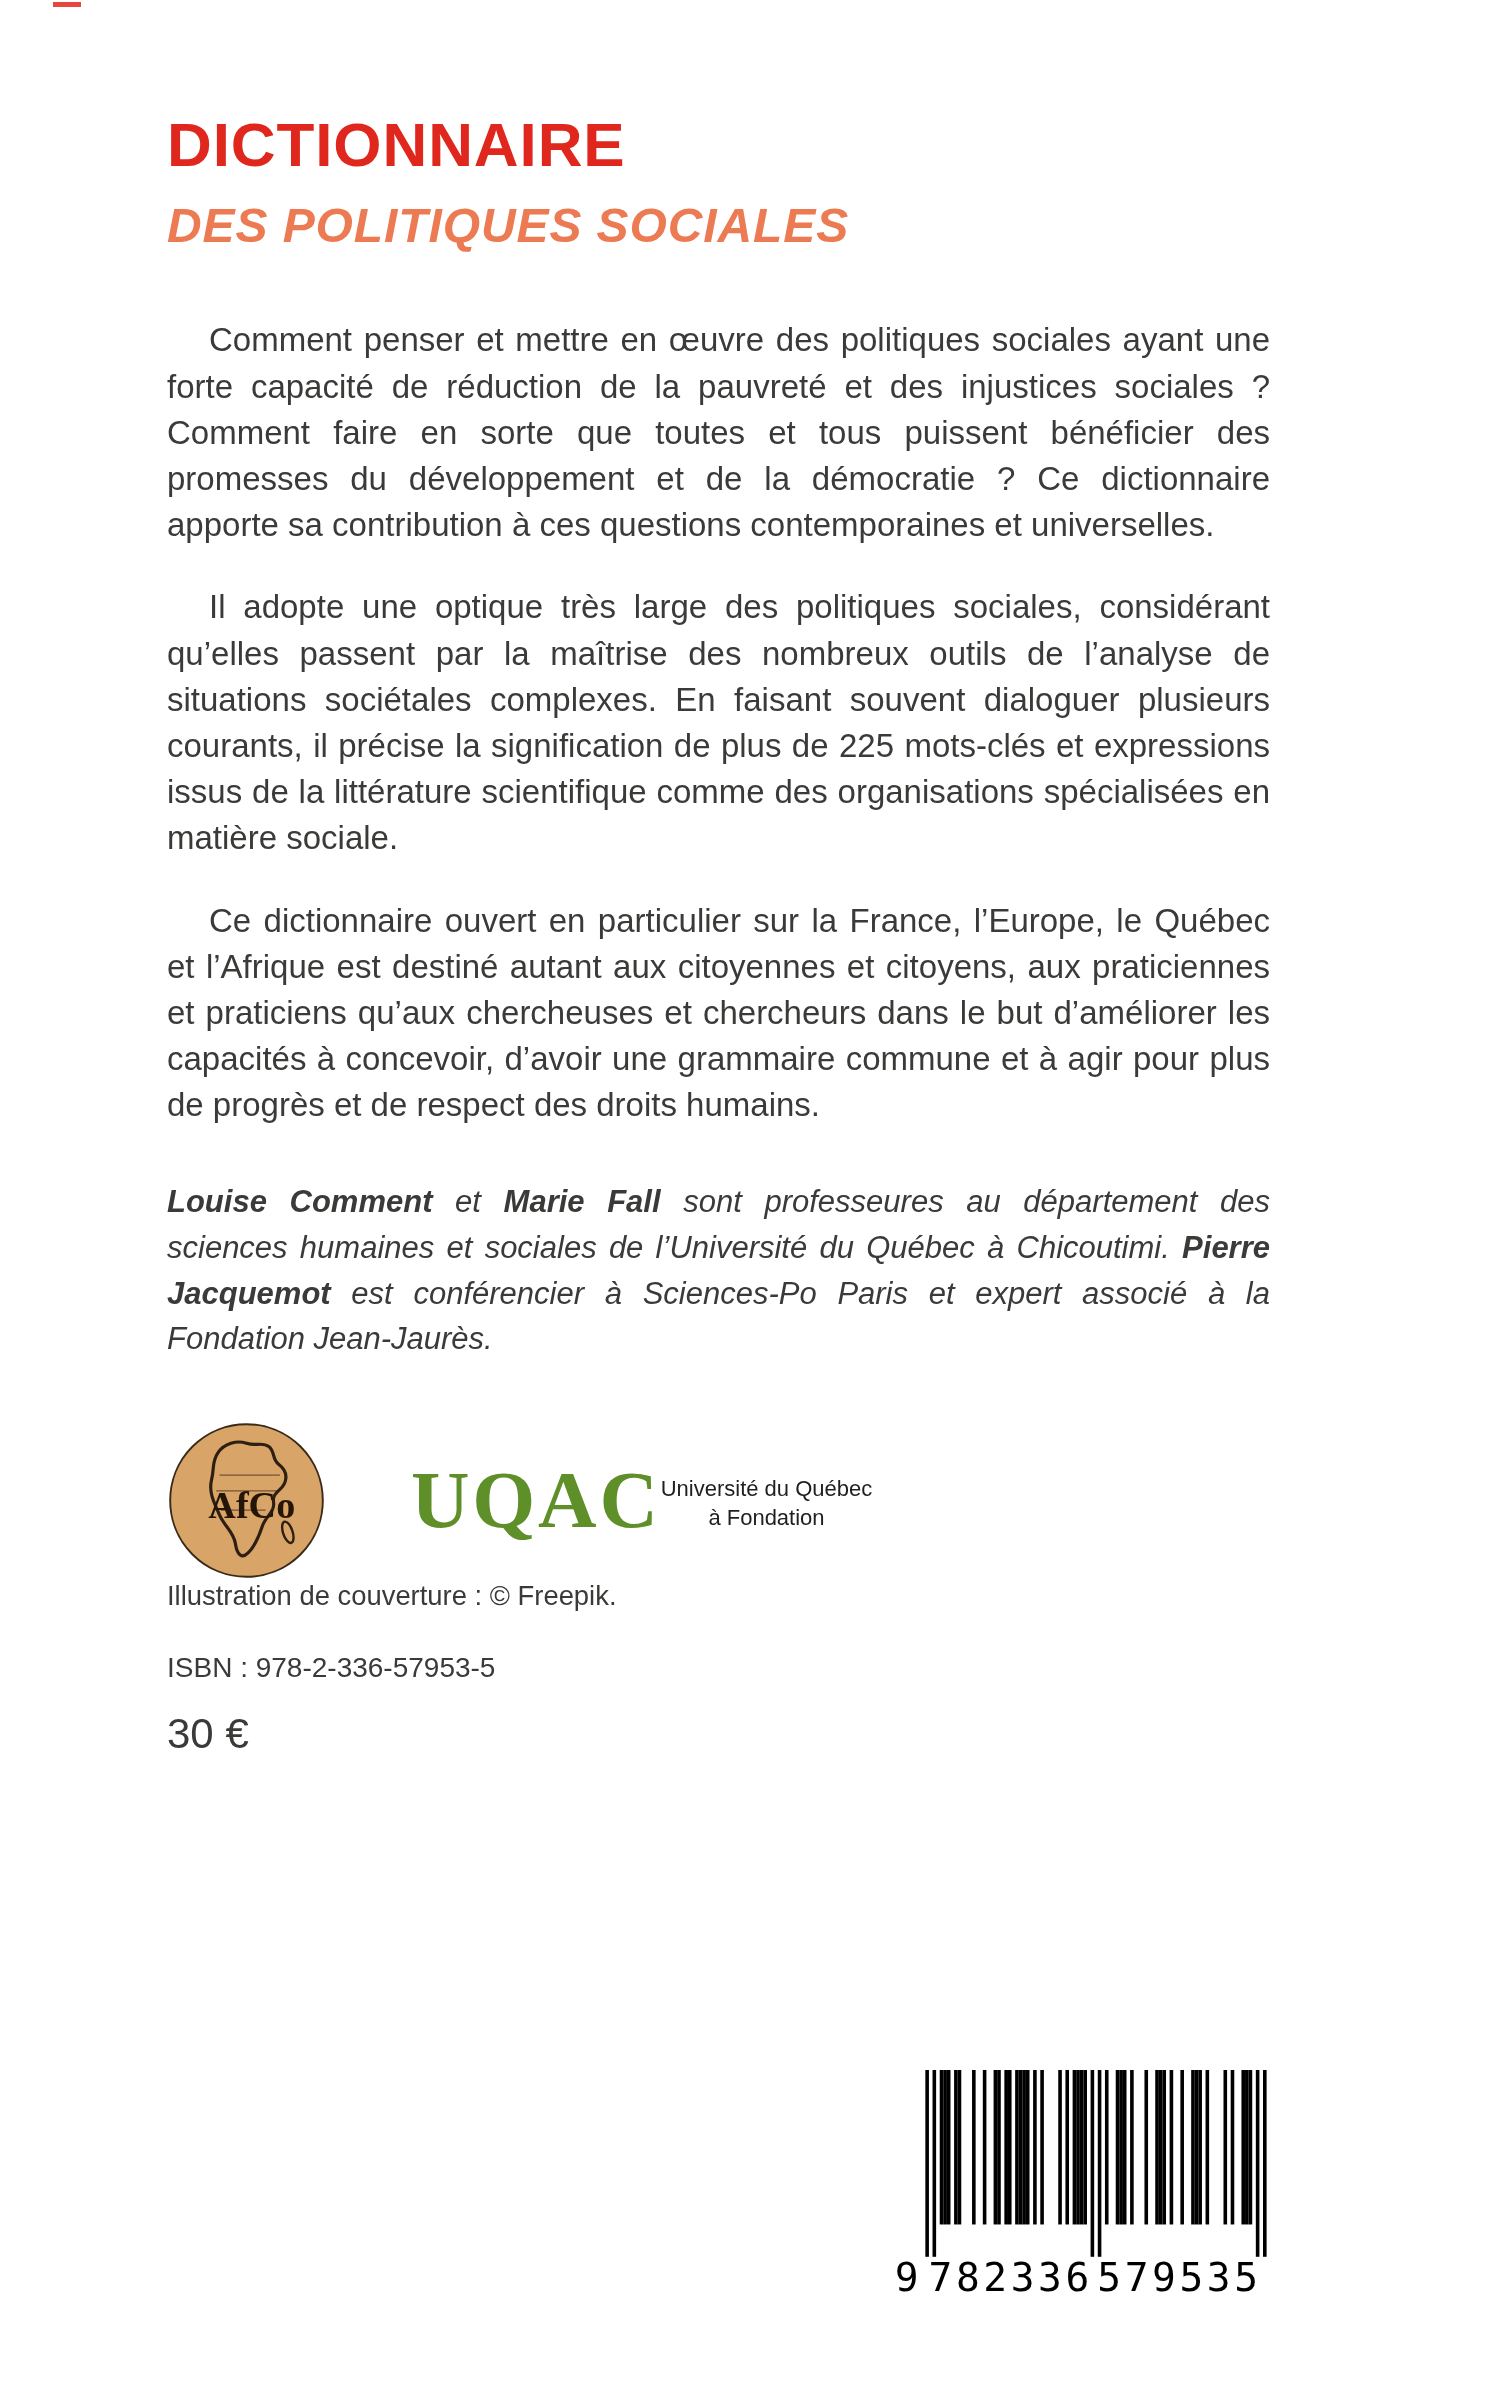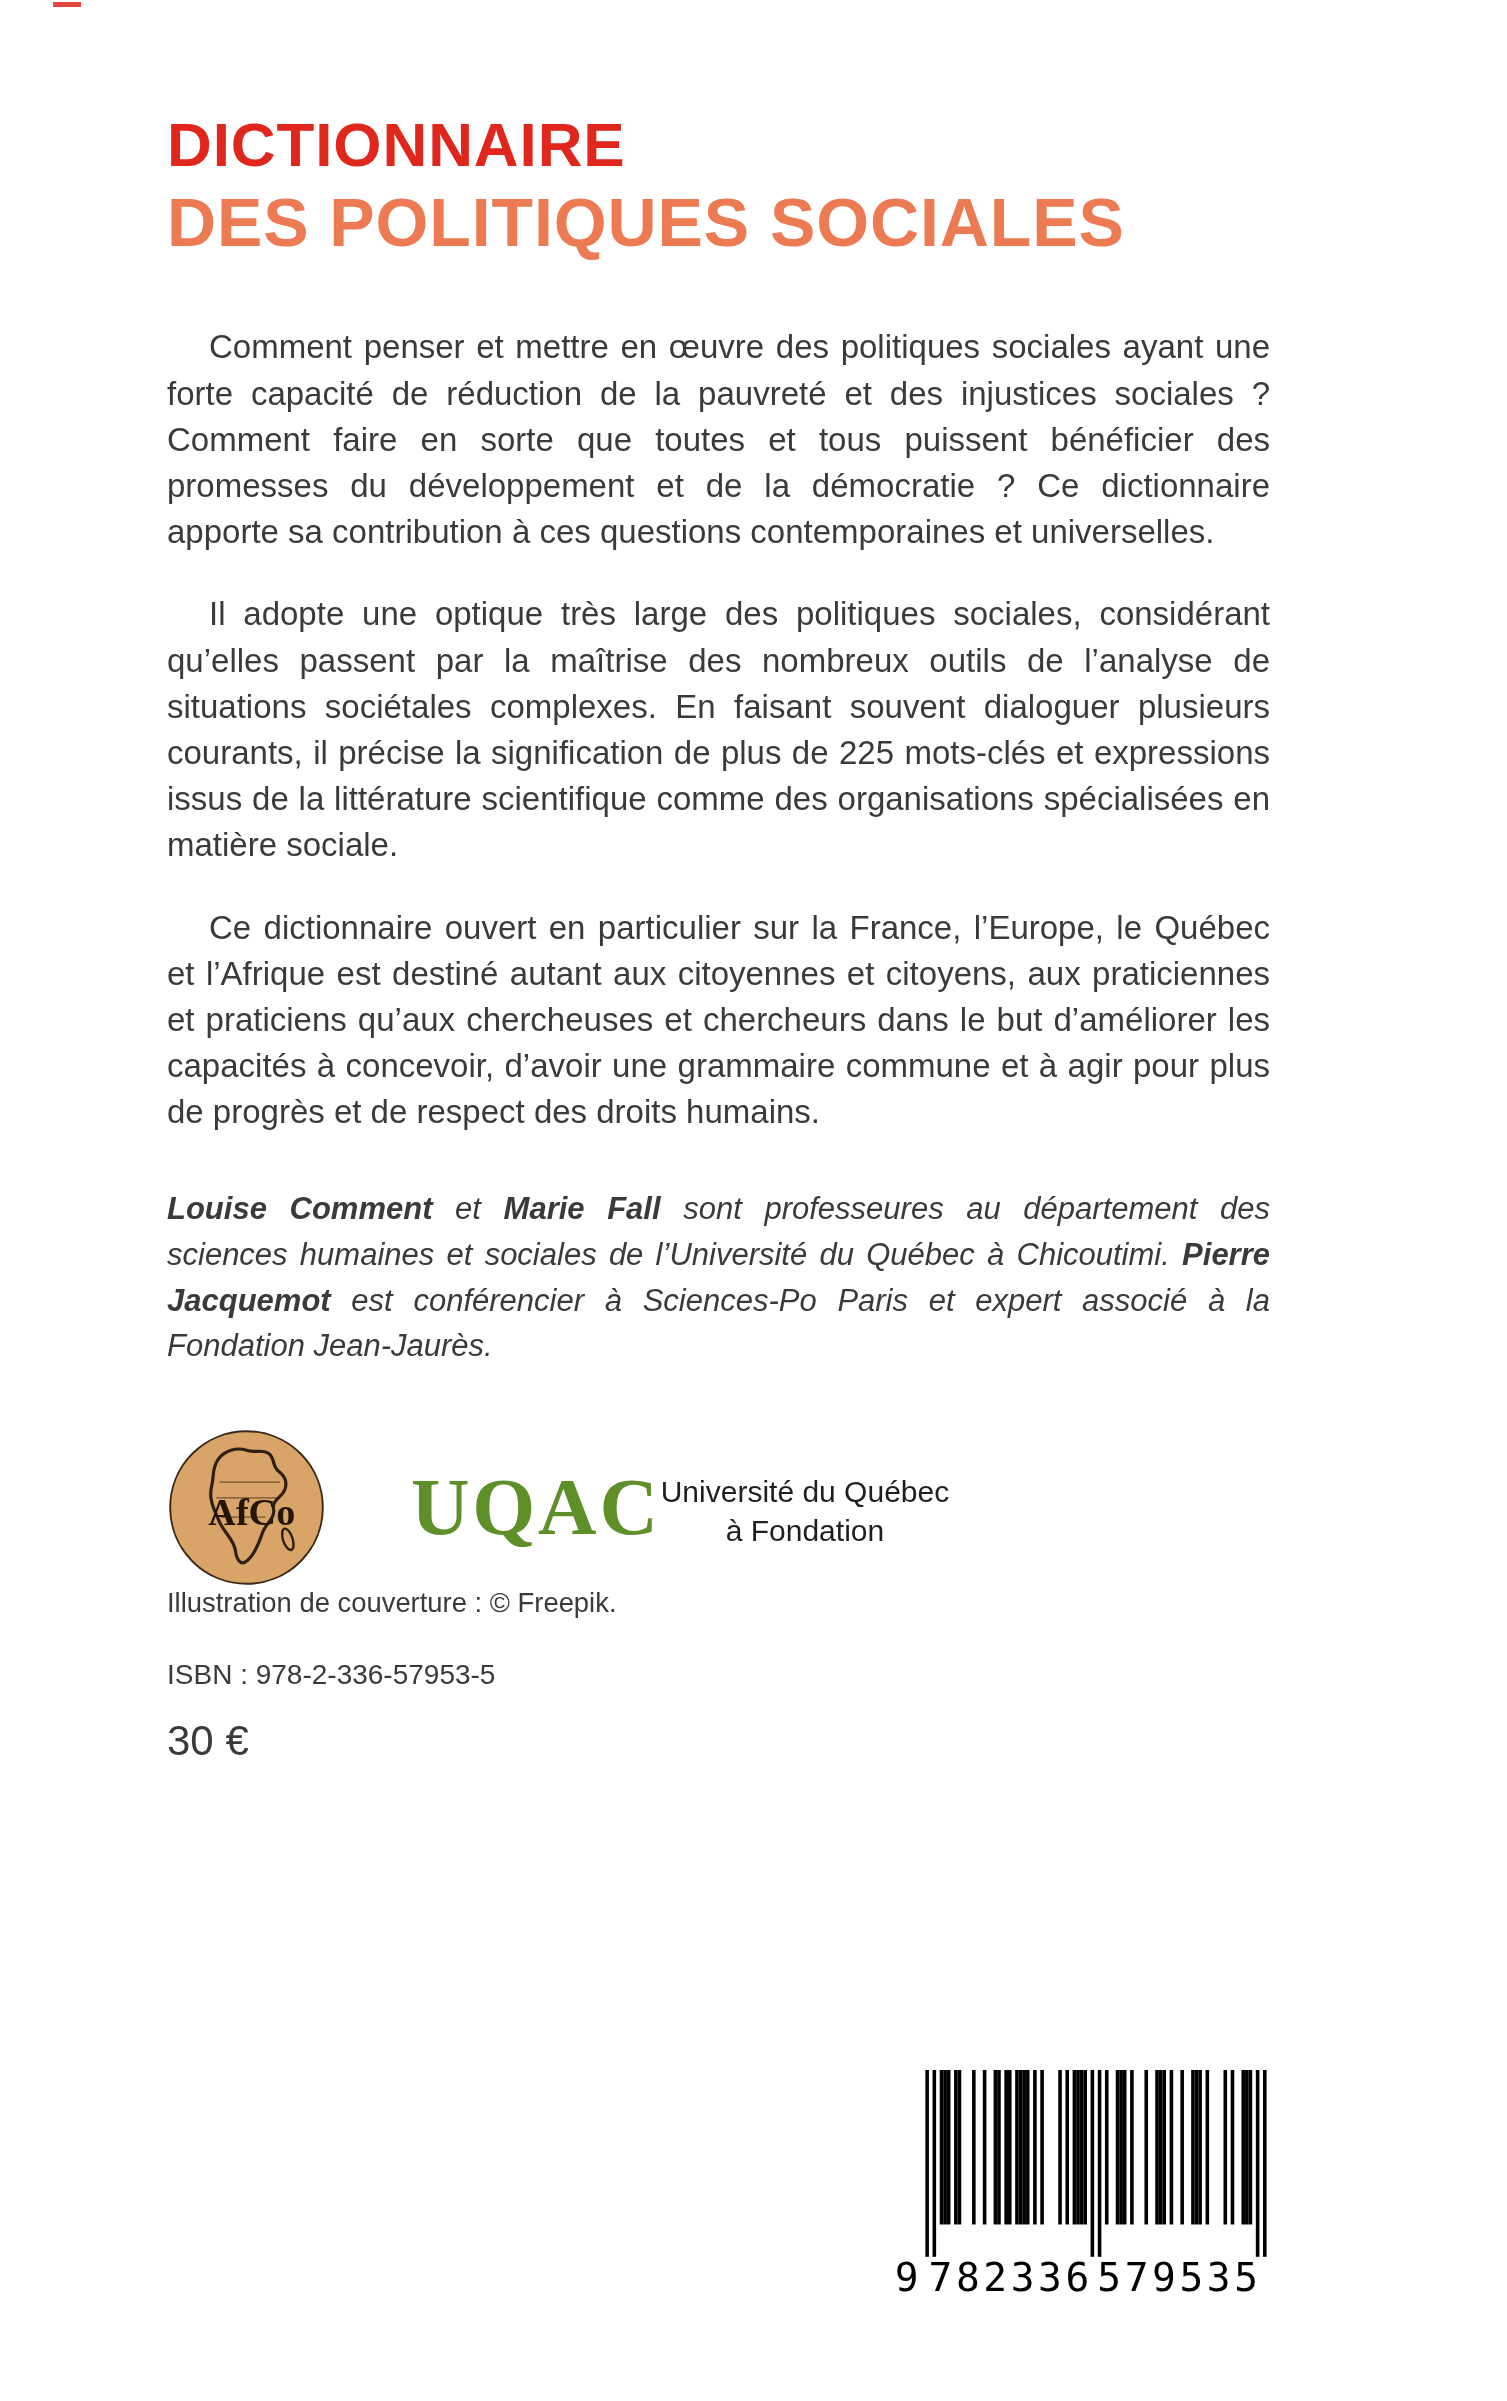--- a/index.html
+++ b/index.html
@@ -23,26 +23,27 @@
     opacity:.85;
   }
   .title1{
     font-size:62px;
     font-weight:bold;
     letter-spacing:0.9px;
     line-height:1.05;
     color:var(--title1,#e02a20);
   }
   .title2{
-    font-size:68px;
+    font-size:48px;
     font-weight:bold;
     letter-spacing:0.9px;
     line-height:1.05;
-    margin-top:10px;
+    margin-top:24px;
     color:var(--title2,#ec7a52);
+    font-style:italic;
   }
   .subtitle{
     margin-top:44px;
     font-size:44px;
     font-style:italic;
     letter-spacing:2.8px;
     color:var(--subtitle,#c2683f);
   }
   .body{
     margin-top:66px;
@@ -73,21 +74,21 @@
   .uqac-word{
     font-family:"Liberation Serif",serif;
     font-weight:bold;
     font-size:81px;
     line-height:1;
     letter-spacing:2.8px;
     color:var(--uqac_green,#5f8f28);
   }
   .uqac-sub{
     margin-top:7.6px;
-    font-size:30px;
+    font-size:22px;
     line-height:1.3;
     color:#1f1f1e;
     text-align:center;
   }
   .credit{font-size:27.4px;}
   .isbn{margin-top:40px;font-size:28px;}
   .price{margin-top:26.5px;font-size:42px;}
   .barcode{
     position:absolute;
     right:168px;

